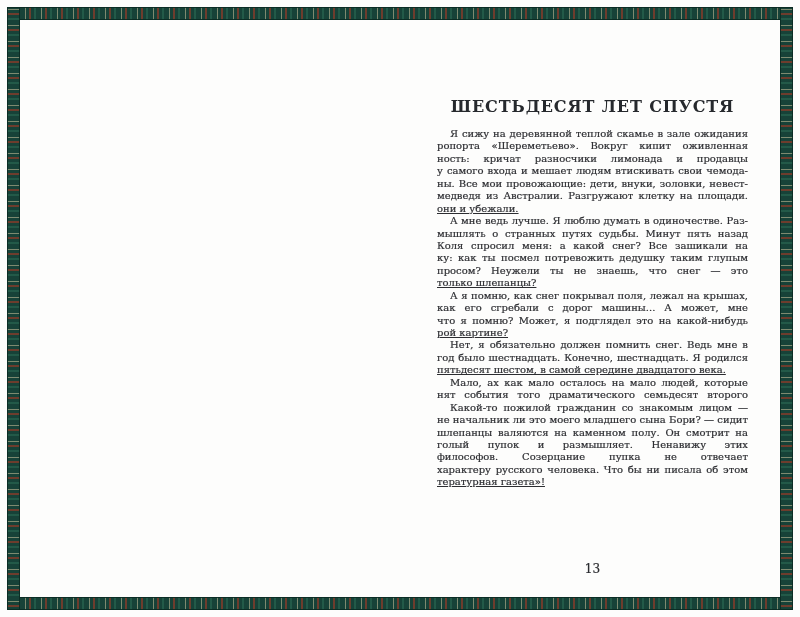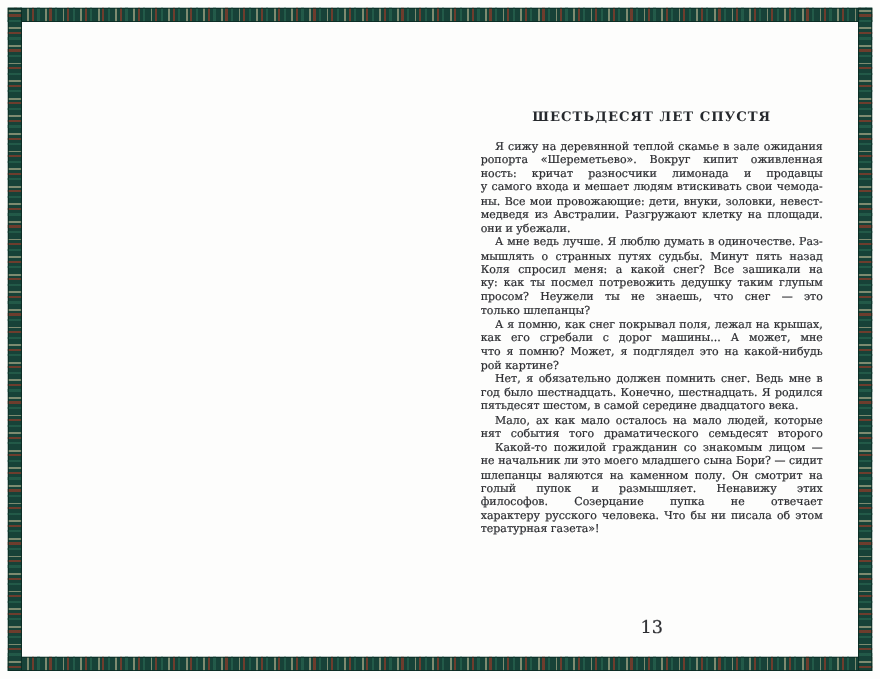--- a/index.html
+++ b/index.html
@@ -56,48 +56,48 @@
   .band.r { right: 7px; }
 
   .text-col {
     position: absolute;
     left: 437px;
     top: 100px;
     width: 311px;
   }
   .title {
     margin: 0 0 15px 0;
-    font-size: 12px;
+    font-size: 16px;
     line-height: 13px;
     font-weight: bold;
     letter-spacing: 0.9px;
     text-align: center;
     color: #26292d;
     white-space: nowrap;
   }
   .line {
     font-size: 10px;
     line-height: 12.45px;
     height: 12.45px;
     overflow: hidden;
     text-align: justify;
     text-align-last: justify;
     color: #2c2d31;
     -webkit-text-stroke: 0.2px #2c2d31;
   }
   .line.first { text-indent: 13px; }
-  .line.plast { text-align-last: left; }
+  .line.plast { text-align-last: left; text-decoration: underline; }
 
   .folio {
     position: absolute;
     left: 437px;
     top: 564px;
     width: 311px;
     text-align: center;
-    font-size: 16px;
+    font-size: 12px;
     line-height: 11px;
     color: #2c2d31;
     -webkit-text-stroke: 0.2px #2c2d31;
   }
 </style>
 </head>
 <body>
 
 <div class="sheet">
 

